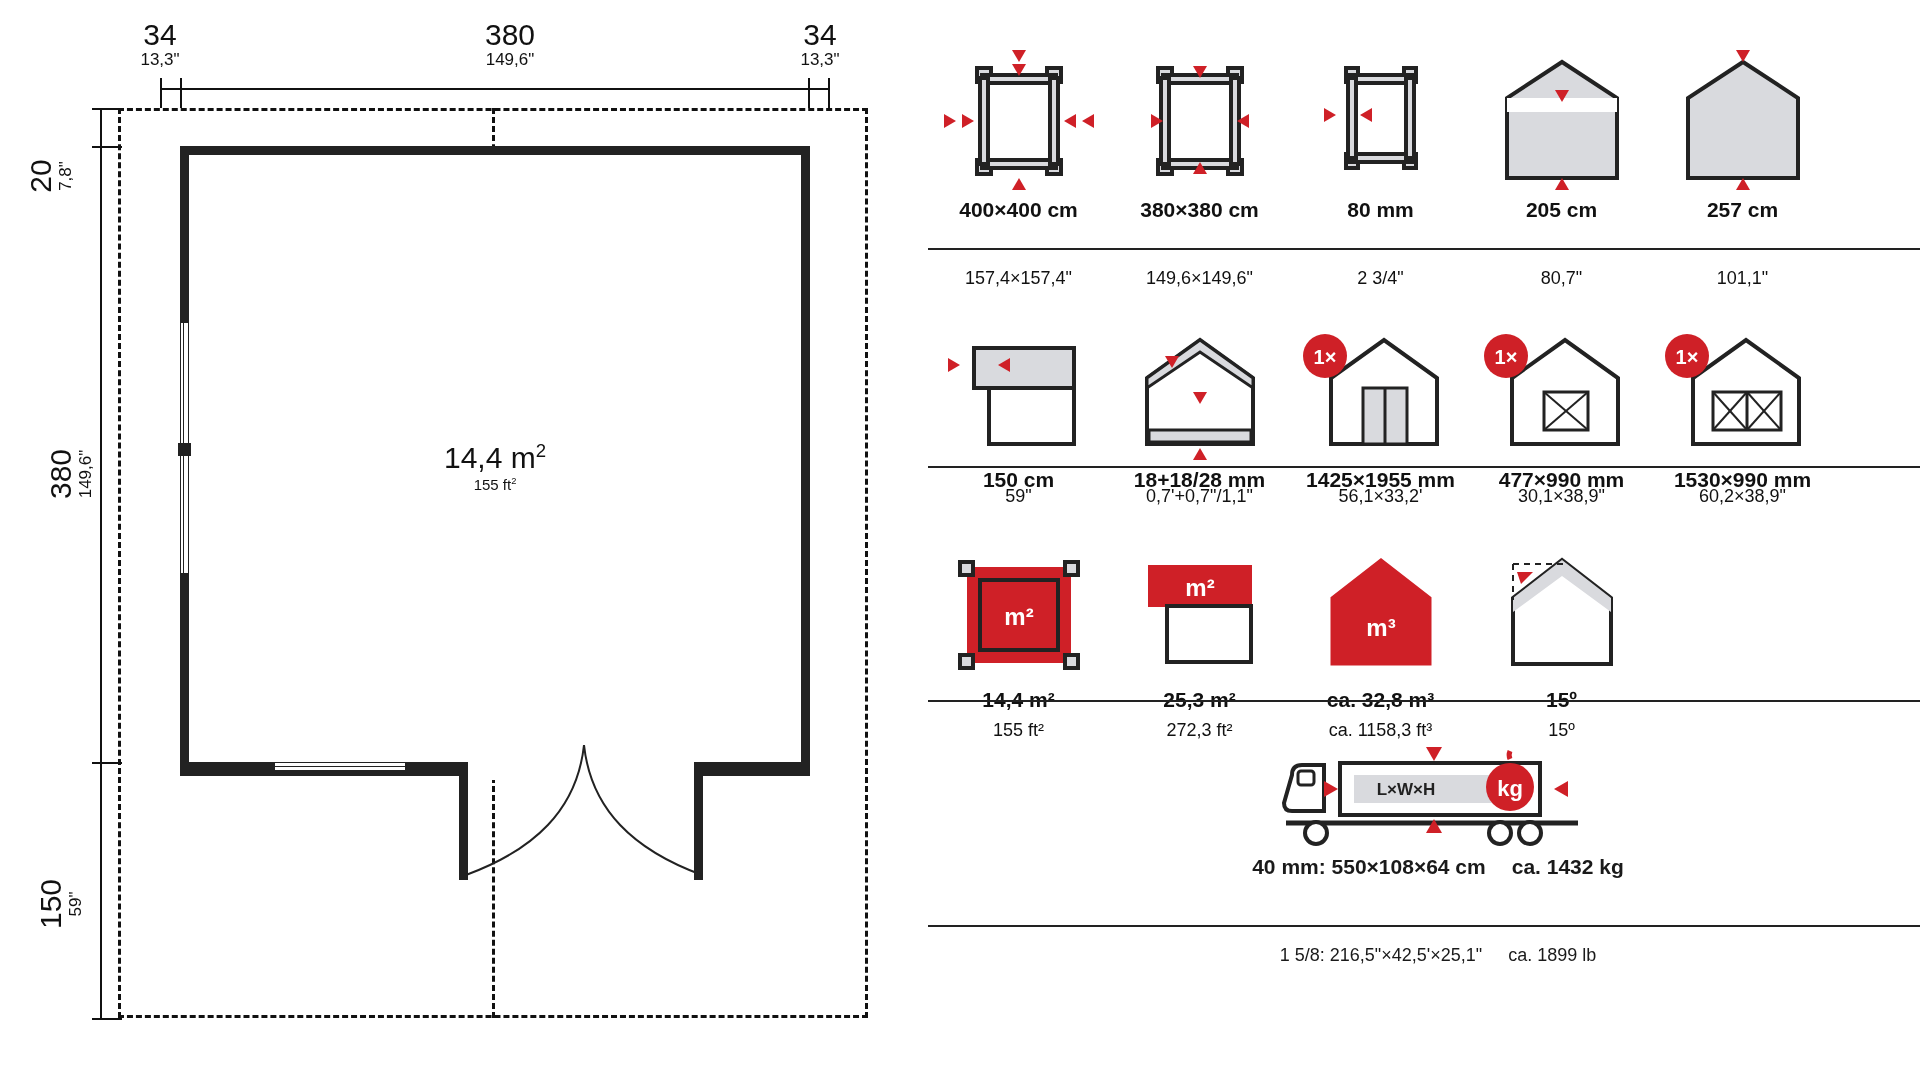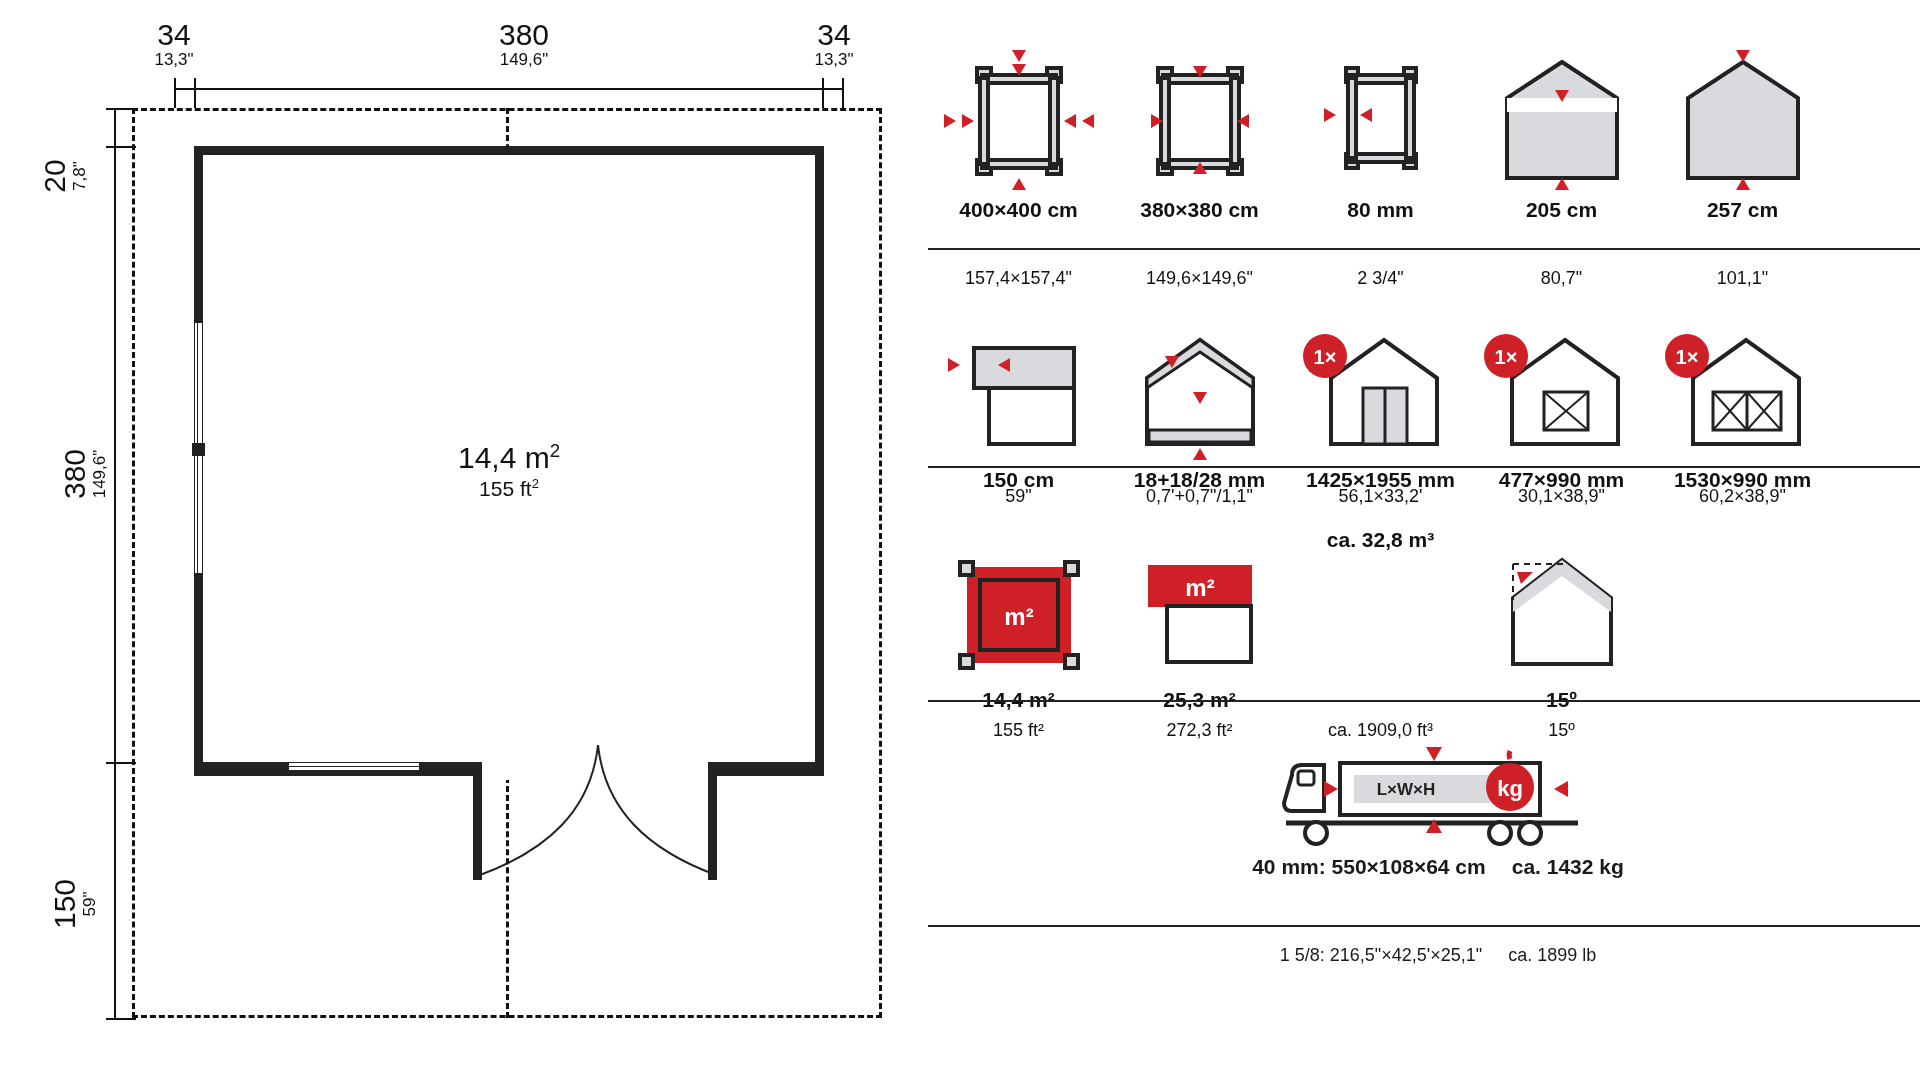--- a/index.html
+++ b/index.html
@@ -4,21 +4,21 @@
 <style>
   html,body{margin:0;padding:0;}
   body{
     width:1920px;height:1080px;background:#ffffff;
     font-family:"Liberation Sans", sans-serif;
     color:#1a1a1a;overflow:hidden;position:relative;
   }
   .page{position:relative;width:1920px;height:1080px;}
 
   
-  .plan{position:absolute;left:14px;top:0;width:900px;height:956px;}
+  .plan{position:absolute;left:0;top:0;width:900px;height:956px;}
 
   .dim-label{position:absolute;text-align:center;line-height:1;}
   .dim-main{font-size:30px;font-weight:400;color:#111;}
   .dim-sub{font-size:17px;font-weight:400;color:#111;margin-top:1px;}
 
   .rot{transform-origin:center center;}
 
   
   .outer{
     position:absolute;left:118px;top:108px;width:750px;height:910px;
@@ -54,21 +54,21 @@
 
   
   .win-front{
     position:absolute;left:272px;top:763px;width:130px;height:7px;background:#fff;
     border-left:3px solid #222;border-right:3px solid #222;
   }
   .win-front::before{content:"";position:absolute;left:0;top:2.5px;width:100%;height:0;border-top:1.5px solid #222;}
 
   .area-label{position:absolute;left:180px;top:440px;width:630px;text-align:center;}
   .area-main{font-size:30px;color:#111;line-height:1.15;}
-  .area-sub{font-size:21px;color:#111;line-height:1.2;}
+  .area-sub{font-size:15px;color:#111;line-height:1.2;}
   .sup{font-size:0.62em;vertical-align:super;}
 
   
   .swing{position:absolute;left:459px;top:740px;width:250px;height:145px;}
 
   
   .tick{position:absolute;background:#111;}
 
   
   .specs{position:absolute;left:928px;top:0;width:1020px;height:852px;}
@@ -408,20 +408,26 @@
           <svg width="150" height="130" viewBox="0 0 150 130">
             <rect x="24" y="16" width="102" height="40" fill="#cf2027" stroke="#cf2027" stroke-width="2"></rect>
             <rect x="42" y="56" width="84" height="56" fill="#ffffff" stroke="#222" stroke-width="4"></rect>
             <text x="75" y="46" font-size="24" font-weight="700" fill="#fff" text-anchor="middle" font-family="Liberation Sans, sans-serif">m²</text>
           </svg>
         </div>
         <div class="cap">25,3 m²</div>
       </div>
 
       <div class="cell">
+        <div class="icon-box">
+          <svg width="150" height="130" viewBox="0 0 150 130">
+            <path d="M26 114 L26 48 L75 10 L124 48 L124 114 Z" fill="#cf2027" stroke="#cf2027" stroke-width="3"></path>
+            <text x="75" y="86" font-size="24" font-weight="700" fill="#fff" text-anchor="middle" font-family="Liberation Sans, sans-serif">m³</text>
+          </svg>
+        </div>
         <div class="cap">ca. 32,8 m³</div>
       </div>
 
       <div class="cell">
         <div class="icon-box">
           <svg width="150" height="130" viewBox="0 0 150 130">
             <path d="M26 114 L26 48 L75 10 L124 48 L124 114 Z" fill="#ffffff" stroke="#222" stroke-width="4"></path>
             <path d="M26 48 L75 10 L124 48 L124 62 L75 26 L26 62 Z" fill="#d9dade" stroke="none"></path>
             <line x1="26" y1="14" x2="76" y2="14" stroke="#222" stroke-width="2" stroke-dasharray="6 5"></line>
             <line x1="26" y1="14" x2="26" y2="50" stroke="#222" stroke-width="2" stroke-dasharray="6 5"></line>
@@ -437,21 +443,21 @@
     <div class="rule" style="top:700px;"></div>
 
     <div class="row" style="top:708px;">
       <div class="cell">
           <div class="cap2">155 ft²</div>
         </div>
       <div class="cell">
           <div class="cap2">272,3 ft²</div>
         </div>
       <div class="cell">
-          <div class="cap2">ca. 1909,0 ft³</div>
+          <div class="cap2">ca. 1158,3 ft³</div>
         </div>
       <div class="cell">
           <div class="cap2">15º</div>
         </div>
       <div class="cell"></div>
     </div>
 
     <div class="truck-row" style="top:745px;">
       <div style="display:flex;justify-content:center;">
         <svg width="320" height="110" viewBox="0 0 320 110">

